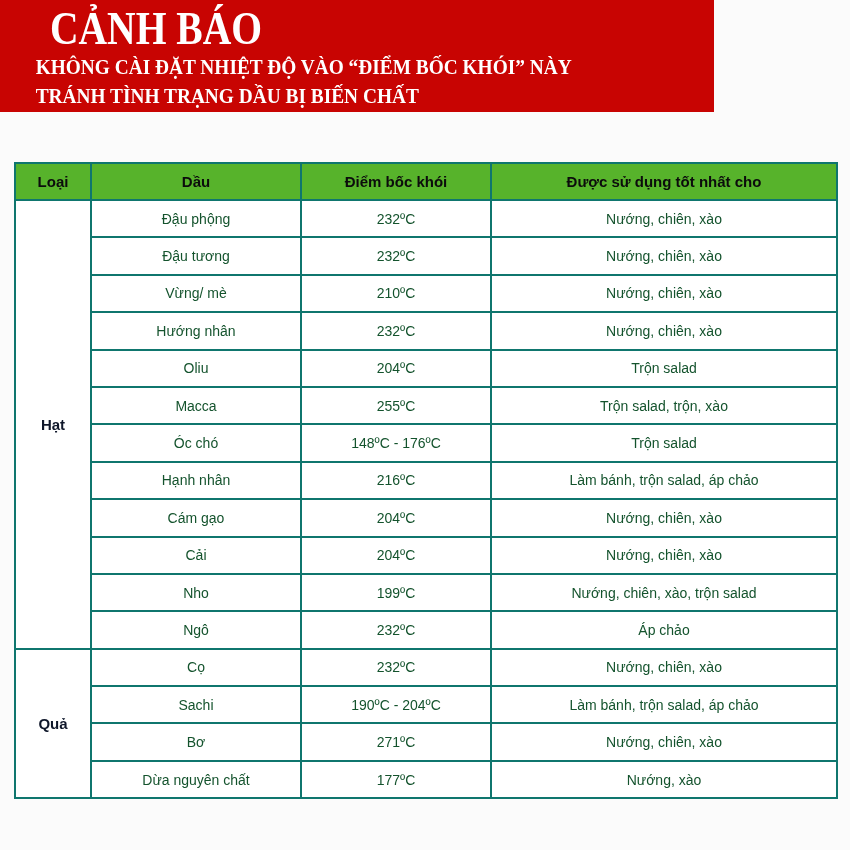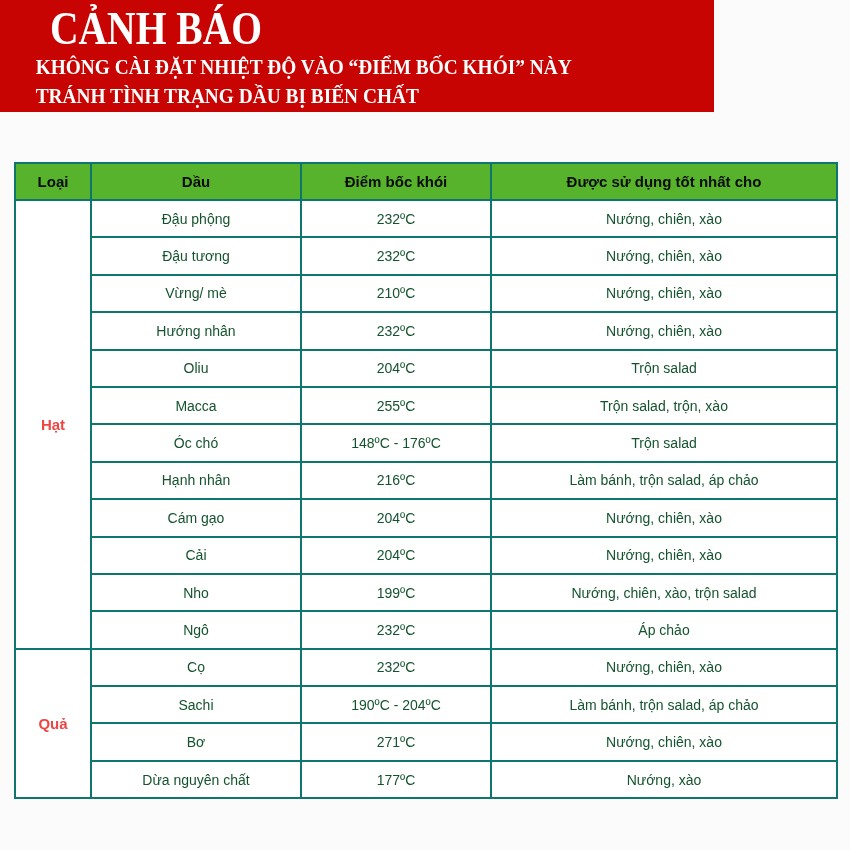--- a/index.html
+++ b/index.html
@@ -57,21 +57,21 @@
     font-size: 15px;
     height: 35px;
   }
   table.oil-table td {
     color: #14532d;
     font-size: 14px;
     height: 35.4px;
     background: #ffffff;
   }
   table.oil-table td.type-cell {
-    color: #ef4444;
+    color: #0f172a;
     font-weight: 700;
     font-size: 15px;
   }
   col.c-type  { width: 76px; }
   col.c-oil   { width: 210px; }
   col.c-smoke { width: 190px; }
   col.c-use   { width: 346px; }
 </style>
 </head>
 <body>

